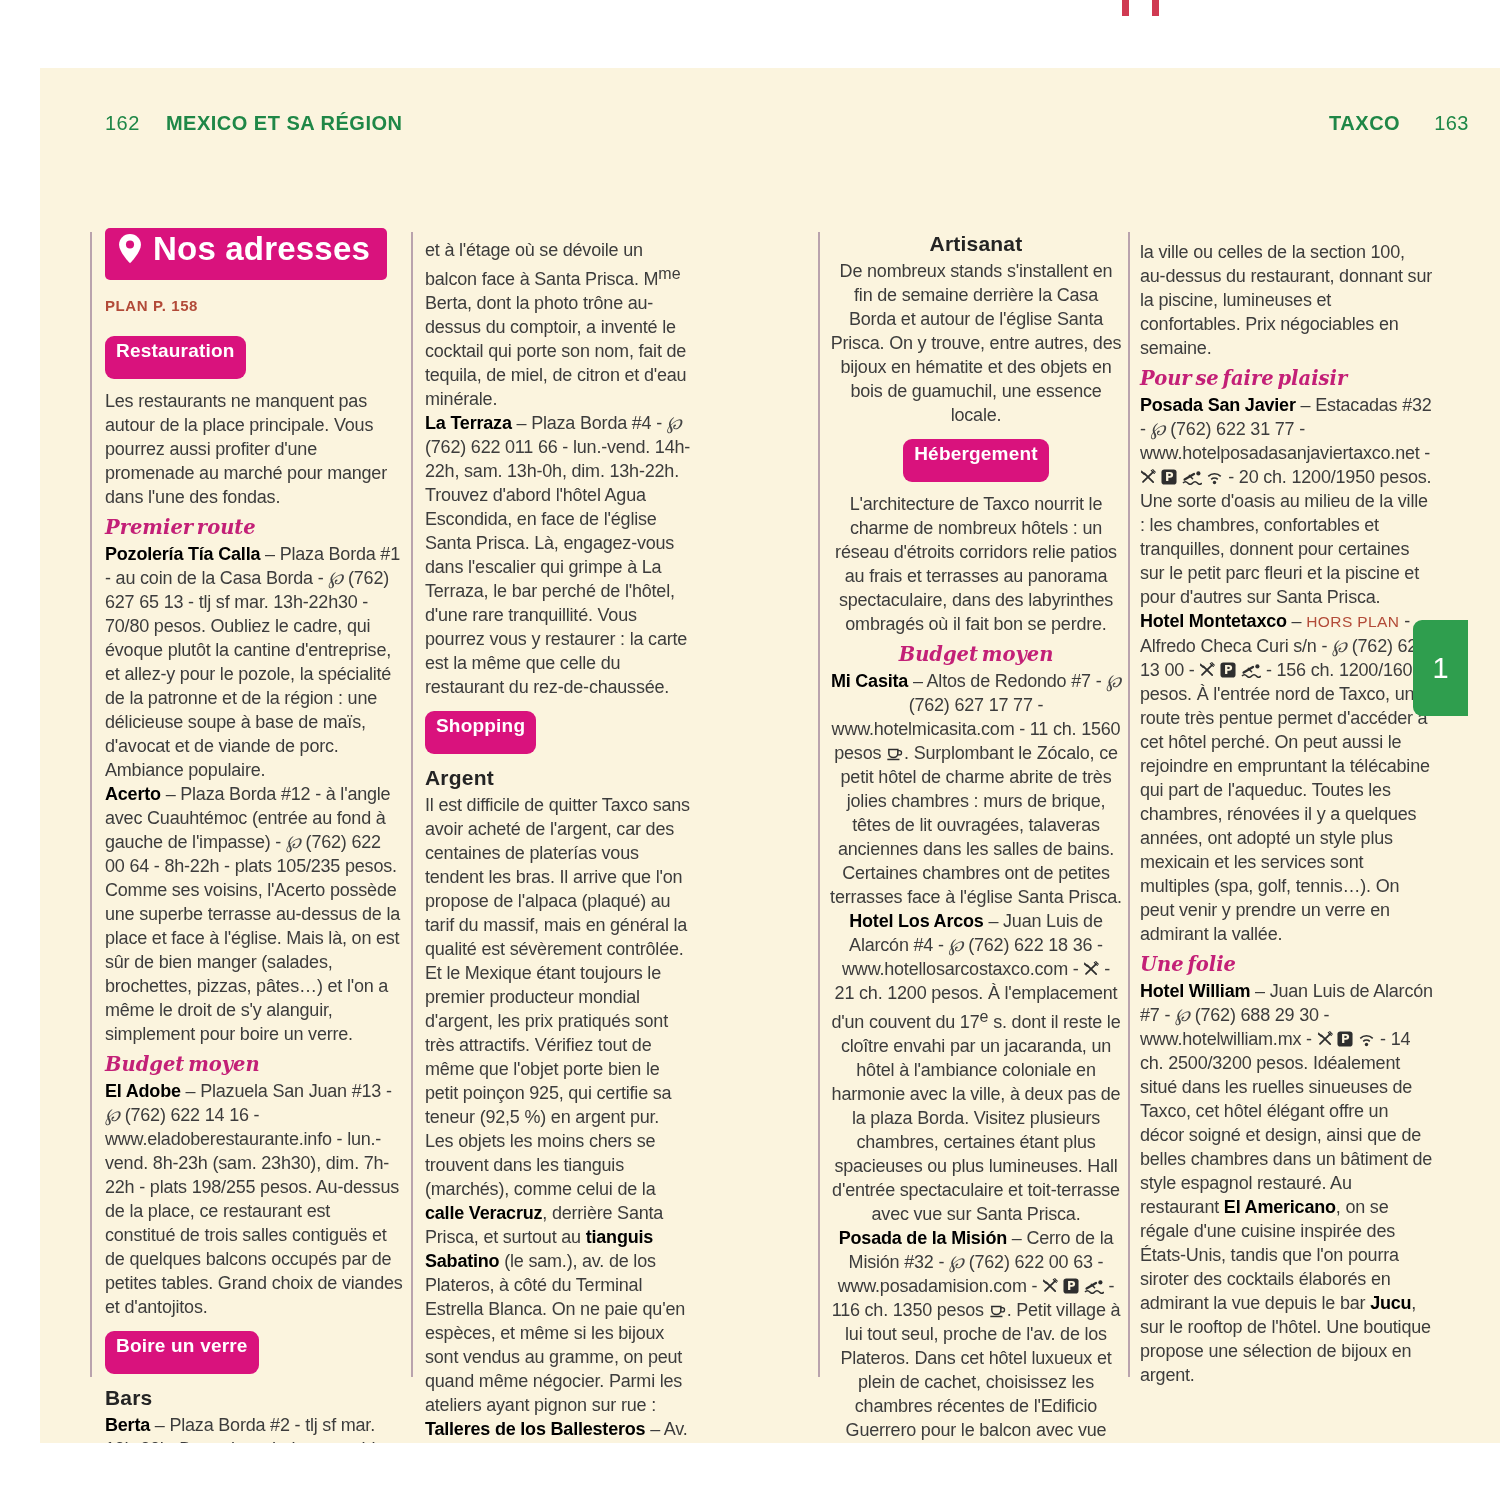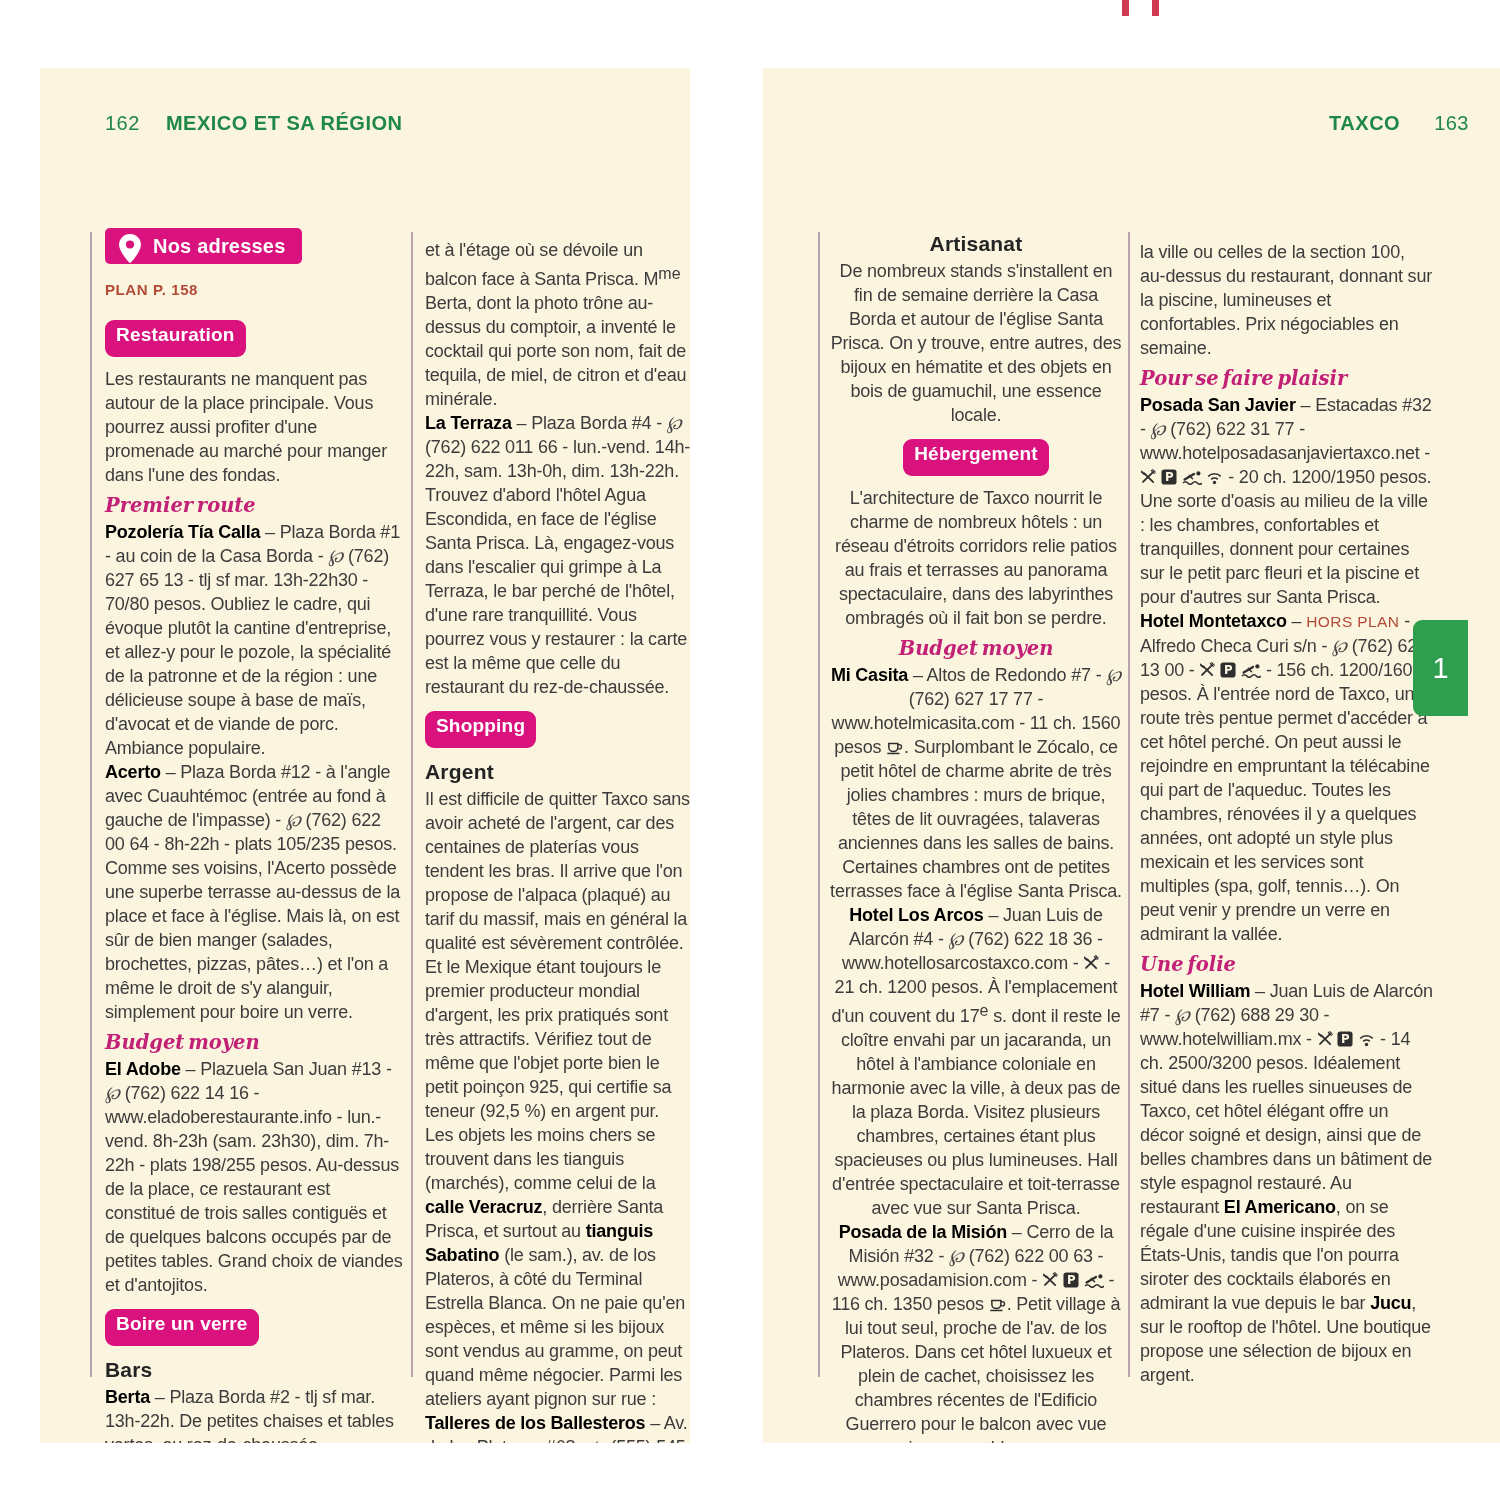--- a/index.html
+++ b/index.html
@@ -6,21 +6,21 @@
     --paper:#fbf4de; --background:#ffffff; --magenta:#d9127d; --green-header:#1f8747;
     --green-tab:#2f9e4e; --red-ref:#b24a38; --price-label:#c32077; --body-text:#3c3c3c;
     --rule:#b9a3ad; --icon-dark:#2e2e2e; --ribbon-red:#d03a52;
   }
   html,body{margin:0;padding:0;}
   body{
     width:1500px;height:1500px;position:relative;background:var(--background);
     font-family:"Liberation Sans","DejaVu Sans",sans-serif;color:var(--body-text);
   }
   .page{position:absolute;top:68px;height:1375px;background:var(--paper);overflow:hidden;}
-  #page-left{left:40px;width:650px;}
+  #page-left{left:40px;width:779px;}
   #page-right{left:763px;width:762px;}
   .page-header{position:absolute;top:44px;font-size:20px;letter-spacing:.5px;color:var(--green-header);white-space:nowrap;}
   #page-left .page-header{left:65px;}
   #page-right .page-header{right:56px;}
   .page-num{font-weight:500;}
   .page-title{font-weight:700;}
   #page-left .page-title{margin-left:26px;}
   #page-right .page-num{margin-left:34px;}
   .rule{position:absolute;width:2px;top:164px;height:1145px;background:var(--rule);}
   #rule1{left:50px;} #rule2{left:371px;} #rule3{left:55px;} #rule4{left:365px;}
@@ -29,26 +29,26 @@
   #col2{left:385px;top:170px;width:272px;}
   #col3{left:67px;top:164px;width:292px;text-align:center;}
   #col4{left:377px;top:172px;width:294px;}
   .col > :first-child{margin-top:0;}
   .para{margin:0;}
   .b{font-weight:700;color:#000000;}
   .i{}
   .sup{font-size:16px;vertical-align:6px;letter-spacing:0;}
   .red-caps{color:var(--red-ref);font-size:15.5px;letter-spacing:.4px;font-weight:500;}
   .phone{font-family:"DejaVu Serif","Liberation Serif",serif;font-style:italic;color:#444;}
-  .banner{display:inline-flex;gap:11px;background:var(--magenta);color:#fff;
-    font-weight:700;font-size:20px;letter-spacing:.2px;padding:6px 17px 0 13px;border-radius:5px;margin:0 0 14px;}
+  .banner{display:inline-flex;align-items:center;gap:11px;background:var(--magenta);color:#fff;
+    font-weight:700;font-size:33px;letter-spacing:.2px;padding:6px 17px 16px 13px;border-radius:5px;margin:0 0 14px;}
   .plan-ref{color:var(--red-ref);font-weight:700;font-size:15px;letter-spacing:.6px;margin:0 0 18px;}
   .badge-row{margin:12px 0 10px;}
   .badge{display:inline-block;background:var(--magenta);color:#fff;font-weight:700;font-size:19px;
-    padding:3px 11px 10px;border-radius:9px;letter-spacing:.2px;}
+    padding:3px 11px 16px;border-radius:9px;letter-spacing:.2px;}
   .subhead{font-size:21px;font-weight:700;color:#242424;margin:12px 0 3px;letter-spacing:.2px;}
   .price-label{font-family:"DejaVu Serif","Liberation Serif",serif;font-weight:700;font-style:italic;
     color:var(--price-label);font-size:19.5px;margin:7px 0 2px;word-spacing:-3px;letter-spacing:0;}
   .inline-icon{display:inline-block;vertical-align:-2px;line-height:0;}
   .section-tab{position:absolute;left:1413px;top:620px;width:55px;height:96px;background:var(--green-tab);
     border-radius:9px 0 0 9px;color:#fff;font-size:29px;display:flex;align-items:center;justify-content:center;}
   .ribbon-mark{position:absolute;top:0;width:7px;height:16px;background:var(--ribbon-red);}
   #mark1{left:1122px;} #mark2{left:1152px;}
 </style>
 </head>

